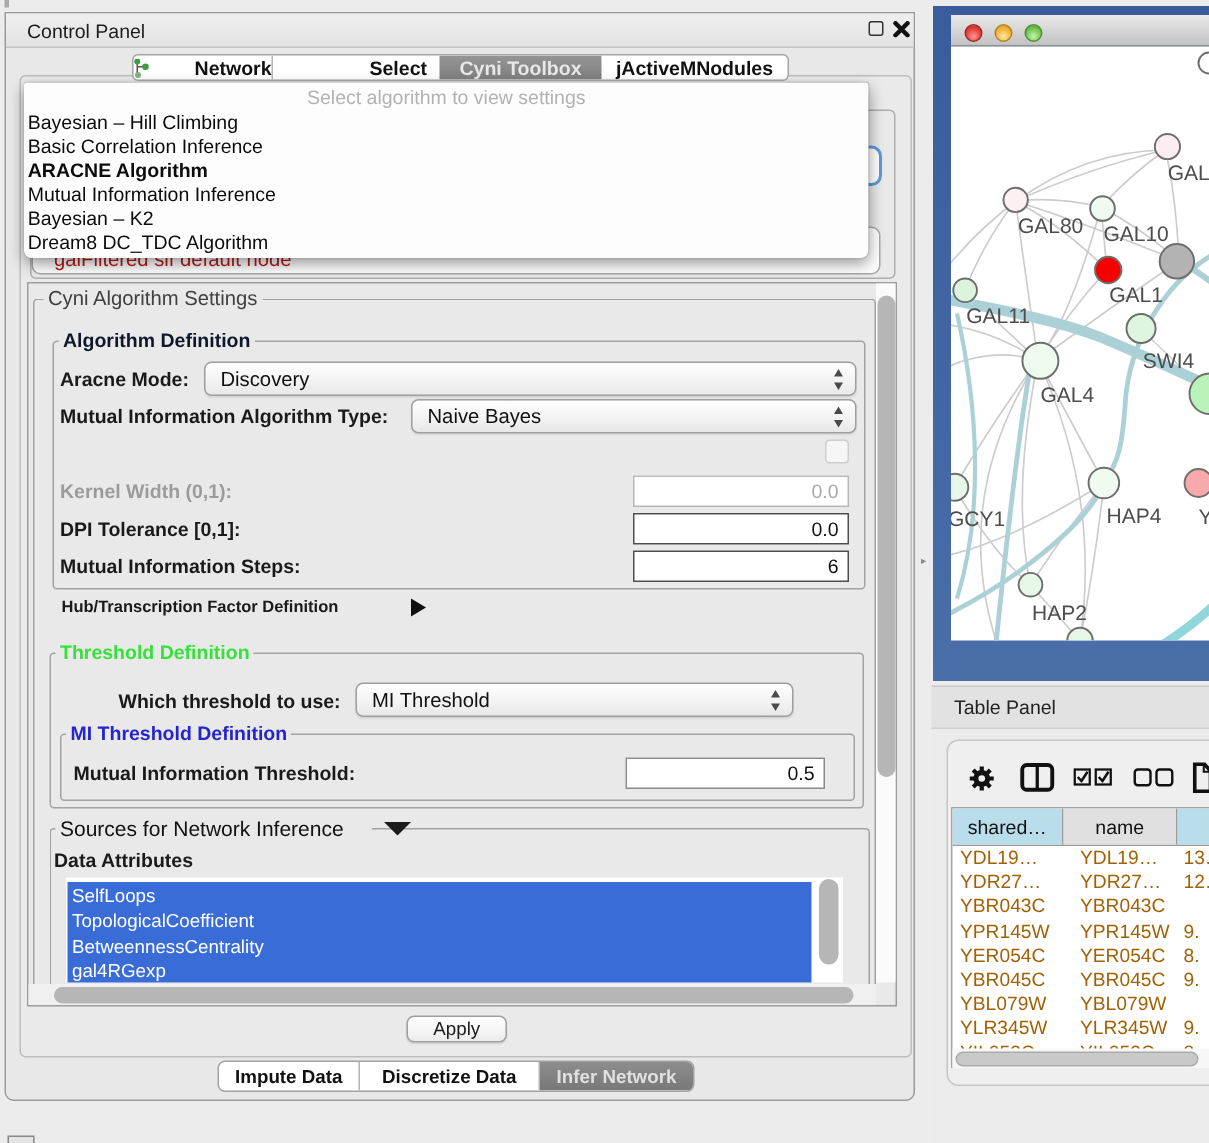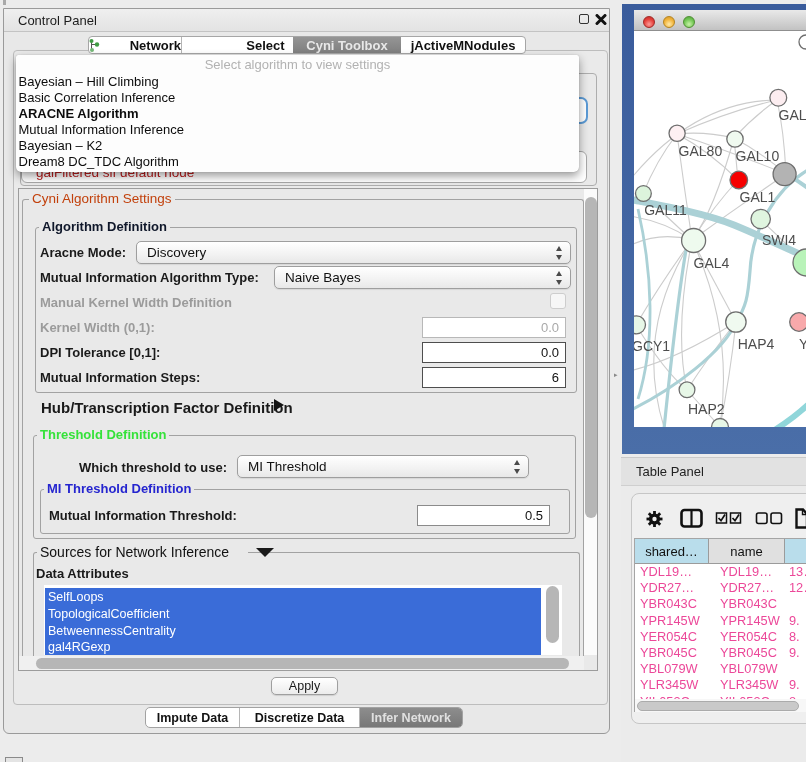--- a/index.html
+++ b/index.html
@@ -55,21 +55,21 @@
 
 <div class="abs" style="left:20px;top:73px;width:577px;height:113px;border:1px solid #adadad;border-radius:4px;box-sizing:border-box;background:#e9e9e9;"></div>
 <div class="abs" style="left:200px;top:97px;width:388px;height:27px;border:2.5px solid #5b9ad5;border-radius:7px;background:#fff;box-sizing:border-box;"></div>
 <div class="abs" style="left:21px;top:151px;width:566px;height:32px;border:1px solid #a8a8a8;border-radius:6px;background:#fff;box-sizing:border-box;">
       <div style="padding-left:14px;line-height:42px;font-size:13.5px;color:#b91c1c;">galFiltered sif default node</div>
     </div>
 
 <div class="abs" style="left:18px;top:188px;width:580px;height:483px;border:1px solid #9c9c9c;background:#e9e9e9;box-sizing:border-box;"></div>
 
 <div class="grp" style="left:22px;top:199px;width:560px;height:456px;background:#e9e9e9;border-bottom:none;border-radius:3px 3px 0 0;">
-  <span class="t" style="color:#c2410c;font-weight:normal;font-size:13.5px;left:6px;">Cyni Algorithm Settings</span>
+  <span class="t" style="color:#404040;font-weight:normal;font-size:13.5px;left:6px;">Cyni Algorithm Settings</span>
 </div>
 
 <div class="abs" style="left:584px;top:189px;width:13px;height:466px;background:#fbfbfb;"></div>
 <div class="abs" style="left:585px;top:197px;width:11.5px;height:321px;background:#b6b6b6;border-radius:6px;"></div>
 
 <div class="abs" style="left:19px;top:656px;width:565px;height:14px;background:#f0f0f0;"></div>
 <div class="abs" style="left:36px;top:658px;width:533px;height:11px;background:#b6b6b6;border-radius:5.5px;"></div>
 
 <div class="grp" style="left:35px;top:227px;width:540px;height:164px;">
   <span class="t" style="color:#0f172a;background:#e9e9e9;">Algorithm Definition</span>
@@ -77,30 +77,29 @@
 <div class="abs lbl" style="left:40px;top:245px;">Aracne Mode:</div>
 <div class="combo" style="left:136px;top:241px;width:433px;height:21px;">
       <span class="tx">Discovery</span>
       <span class="stp"></span>
     </div>
 <div class="abs lbl" style="left:40px;top:270px;">Mutual Information Algorithm Type:</div>
 <div class="combo" style="left:274px;top:266px;width:295px;height:21px;">
       <span class="tx">Naive Bayes</span>
       <span class="stp"></span>
     </div>
-<div class="abs glbl" style="left:40px;top:295px;">Manual Kernel Width Definition</div>
 <div class="abs" style="left:550px;top:293px;width:14px;height:14px;background:#f6f6f6;border:1px solid #cdcdcd;border-radius:3px;"></div>
 <div class="abs glbl" style="left:40px;top:320px;">Kernel Width (0,1):</div>
 <div class="fld" style="left:422px;top:317px;width:144px;height:21px;border:1px solid #b8b8b8;color:#a9a9a9;">0.0</div>
 <div class="abs lbl" style="left:40px;top:345px;">DPI Tolerance [0,1]:</div>
 <div class="fld" style="left:422px;top:342px;width:144px;height:21px;border:1.5px solid #4e4e4e;color:#111;">0.0</div>
 <div class="abs lbl" style="left:40px;top:370px;">Mutual Information Steps:</div>
 <div class="fld" style="left:422px;top:367px;width:144px;height:21px;border:1.5px solid #4e4e4e;color:#111;">6</div>
 
-<div class="abs lbl" style="left:41px;top:399px;font-size:15px;">Hub/Transcription Factor Definition</div>
+<div class="abs lbl" style="left:41px;top:399px;font-size:11px;">Hub/Transcription Factor Definition</div>
 <div class="abs" style="left:274px;top:399px;width:0;height:0;border-top:6.5px solid transparent;border-bottom:6.5px solid transparent;border-left:10px solid #111;"></div>
 
 <div class="grp" style="left:33px;top:435px;width:541px;height:102px;text-align:right;">
   <span class="t" style="color:#35e23a;background:#e9e9e9;">Threshold Definition</span>
 </div>
 <div class="abs lbl" style="left:79px;top:460px;">Which threshold to use:</div>
 <div class="combo" style="left:237px;top:455px;width:290px;height:21px;">
       <span class="tx">MI Threshold</span>
       <span class="stp"></span>
     </div>
@@ -259,21 +258,21 @@
     </g>
   </svg>
 </div>
 
 <div class="abs" style="left:634px;top:538px;width:172px;height:174px;border:1px solid #a5a5a5;border-right:none;background:#fff;box-sizing:border-box;overflow:hidden;">
   <div style="display:flex;height:24px;border-bottom:1px solid #9b9b9b;">
     <div style="width:73px;background:#b9ddeb;border-right:1px solid #9b9b9b;display:flex;align-items:center;justify-content:center;font-size:13px;color:#111;">shared…</div>
     <div style="width:75px;background:#e0e0e0;border-right:1px solid #9b9b9b;display:flex;align-items:center;justify-content:center;font-size:13px;color:#111;">name</div>
     <div style="flex:1;background:#b9ddeb;"></div>
   </div>
-  <div style="font-size:12.8px;color:#ec4899;line-height:16.2px;" class="tb">
+  <div style="font-size:12.8px;color:#a16207;line-height:16.2px;" class="tb">
     <div style="display:flex;">
           <span style="width:69px;padding-left:5px;">YDL19…</span>
           <span style="width:69px;padding-left:11px;">YDL19…</span>
           <span>13…</span>
         </div>
     <div style="display:flex;">
           <span style="width:69px;padding-left:5px;">YDR27…</span>
           <span style="width:69px;padding-left:11px;">YDR27…</span>
           <span>12…</span>
         </div>

